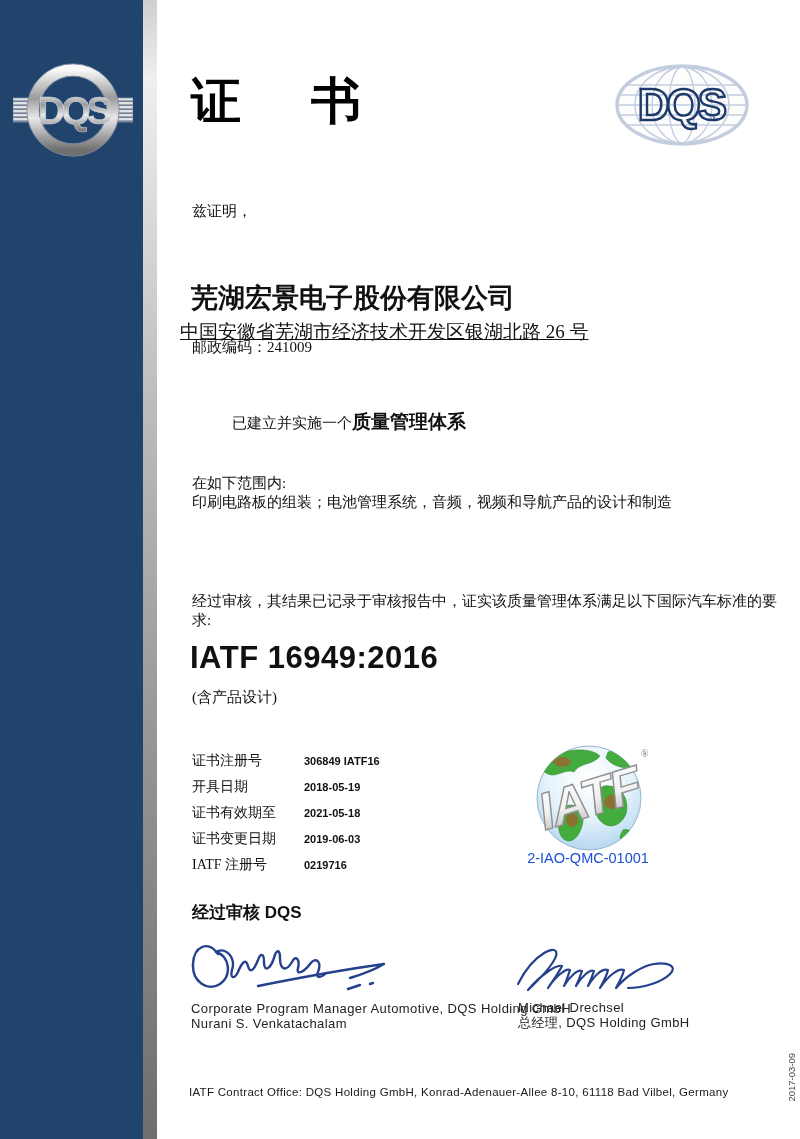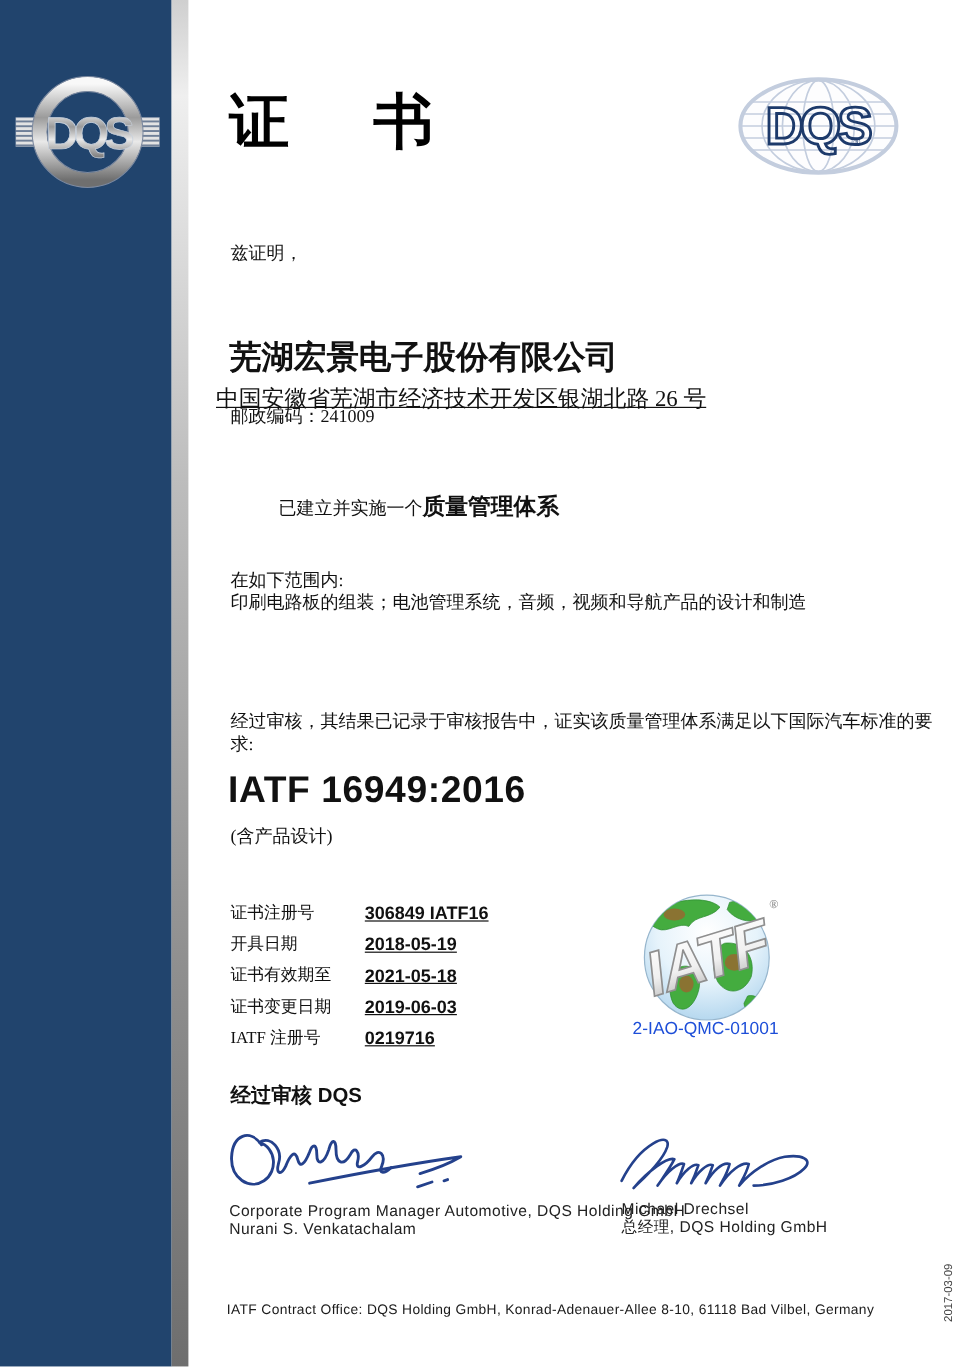--- a/index.html
+++ b/index.html
@@ -24,21 +24,21 @@
   .scope-head{position:absolute;left:192px;top:474px;font-size:15px;}
   .scope-text{position:absolute;left:192px;top:493px;font-size:15px;width:580px;}
   .audit{position:absolute;left:192px;top:592px;font-size:15px;width:590px;}
   .standard{position:absolute;left:190px;top:640px;font-size:31px;font-weight:700;
         font-family:"Liberation Sans","DejaVu Sans",sans-serif;letter-spacing:0.5px;}
   .standard-note{position:absolute;left:192px;top:676px;font-size:15px;margin-top:12px;}
   
   .details{position:absolute;left:192px;top:748px;width:300px;}
   .detail-row{display:flex;height:26px;align-items:center;}
   .detail-label{width:112px;font-size:14px;}
-  .detail-value{font-size:15px;font-weight:600;font-family:"Liberation Sans","DejaVu Sans",sans-serif;text-decoration:underline;}
+  .detail-value{font-size:11px;font-weight:600;font-family:"Liberation Sans","DejaVu Sans",sans-serif;}
   
   .iatf-logo{position:absolute;left:528px;top:744px;width:126px;height:108px;}
   .iatf-code{position:absolute;left:508px;top:850px;width:160px;text-align:center;font-size:14.5px;
         font-family:"Liberation Sans","DejaVu Sans",sans-serif;color:#1d4ed8;}
   .behalf{position:absolute;left:192px;top:901px;font-size:17px;font-weight:700;
         font-family:"Liberation Sans","DejaVu Sans",sans-serif;}
   .sig-left{position:absolute;left:188px;top:936px;width:205px;height:60px;}
   .sig-right{position:absolute;left:510px;top:938px;width:190px;height:58px;}
   .sig-name{font-size:13px;font-family:"Liberation Sans","DejaVu Sans",sans-serif;color:#222;
         letter-spacing:0.4px;}

